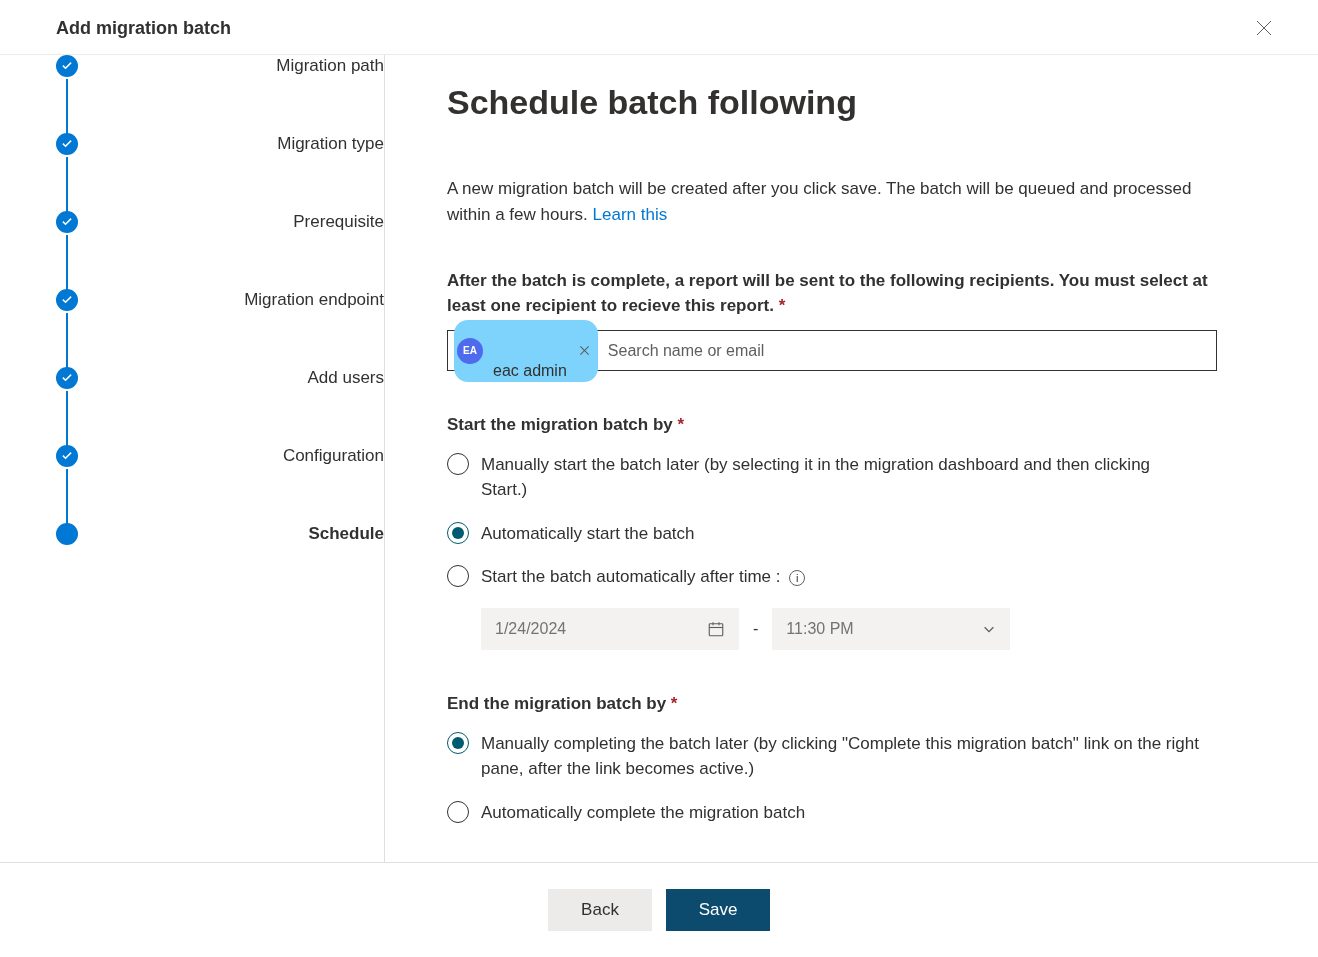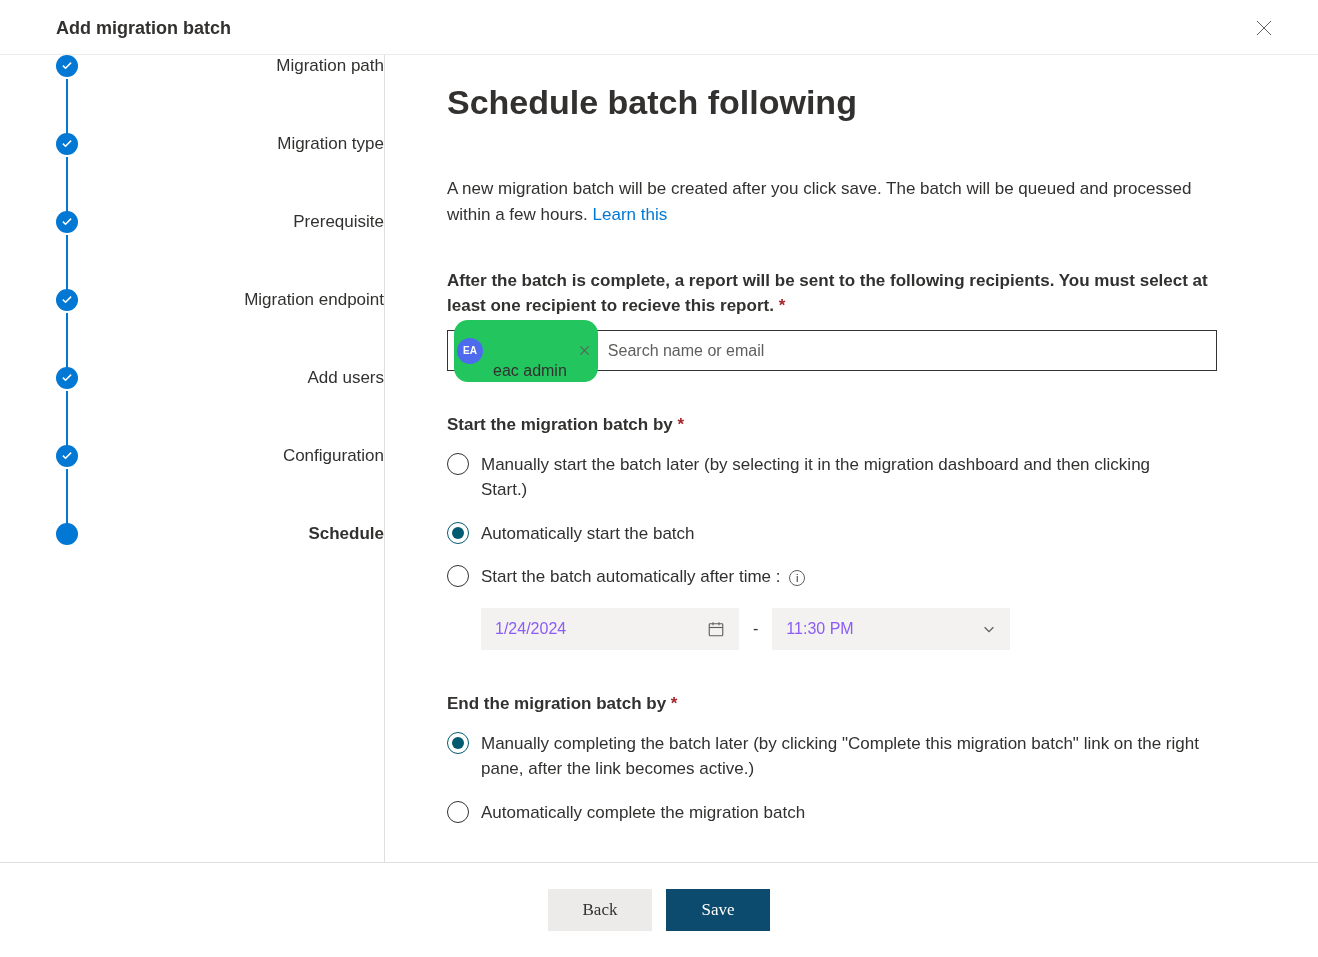--- a/index.html
+++ b/index.html
@@ -136,21 +136,21 @@
       align-items: center;
       border: 1px solid #323130;
       width: 770px;
       height: 41px;
       padding: 4px 6px;
       margin-bottom: 42px;
     }
     .recipient-chip {
       display: flex;
       align-items: center;
-      background: #22c55e;
+      background: #7dd3fc;
       border-radius: 14px;
       padding: 2px 6px 2px 3px;
       margin-right: 10px;
     }
     .avatar {
       width: 26px;
       height: 26px;
       border-radius: 50%;
       background: #4f6bed;
       color: white;
@@ -244,21 +244,21 @@
       margin-bottom: 12px;
     }
     .date-input, .time-input {
       background: #f3f2f1;
       border: none;
       height: 42px;
       padding: 0 14px;
       display: flex;
       align-items: center;
       font-size: 16px;
-      color: #8b5cf6;
+      color: #737373;
       position: relative;
     }
     .date-input {
       width: 258px;
       justify-content: space-between;
     }
     .time-input {
       width: 238px;
       justify-content: space-between;
     }
@@ -282,21 +282,21 @@
       gap: 14px;
       background: white;
     }
     .btn {
       height: 42px;
       padding: 0 24px;
       font-size: 17px;
       font-weight: 400;
       border: none;
       cursor: pointer;
-      font-family: Liberation Serif, serif;
+      font-family: Liberation Sans, sans-serif;
     }
     .btn-back {
       background: #edebe9;
       color: #323130;
       width: 104px;
     }
     .btn-save {
       background: #0c4a6e;
       color: white;
       width: 104px;

